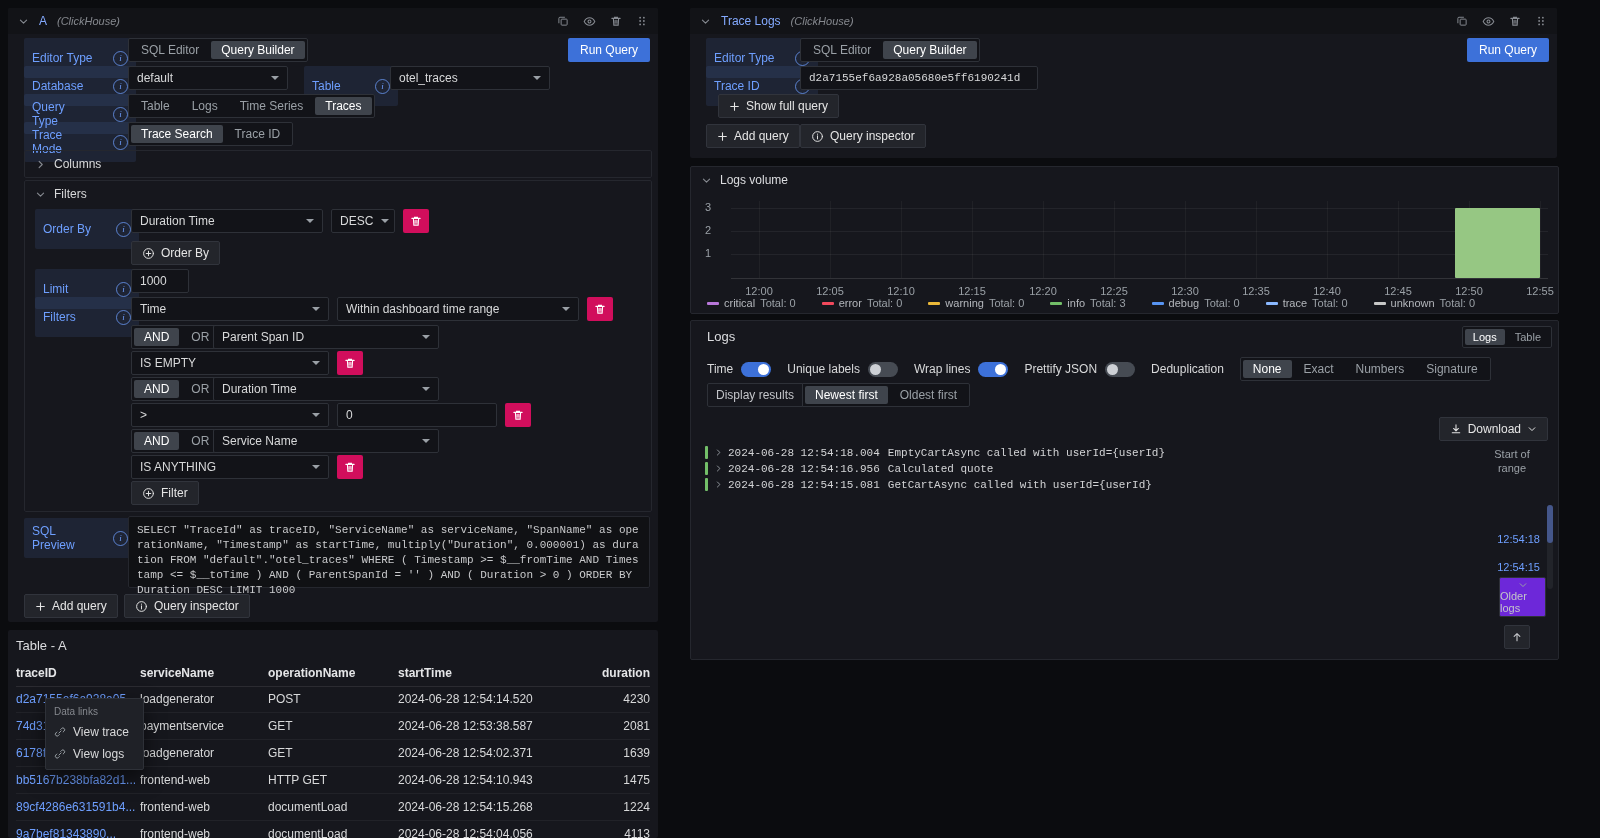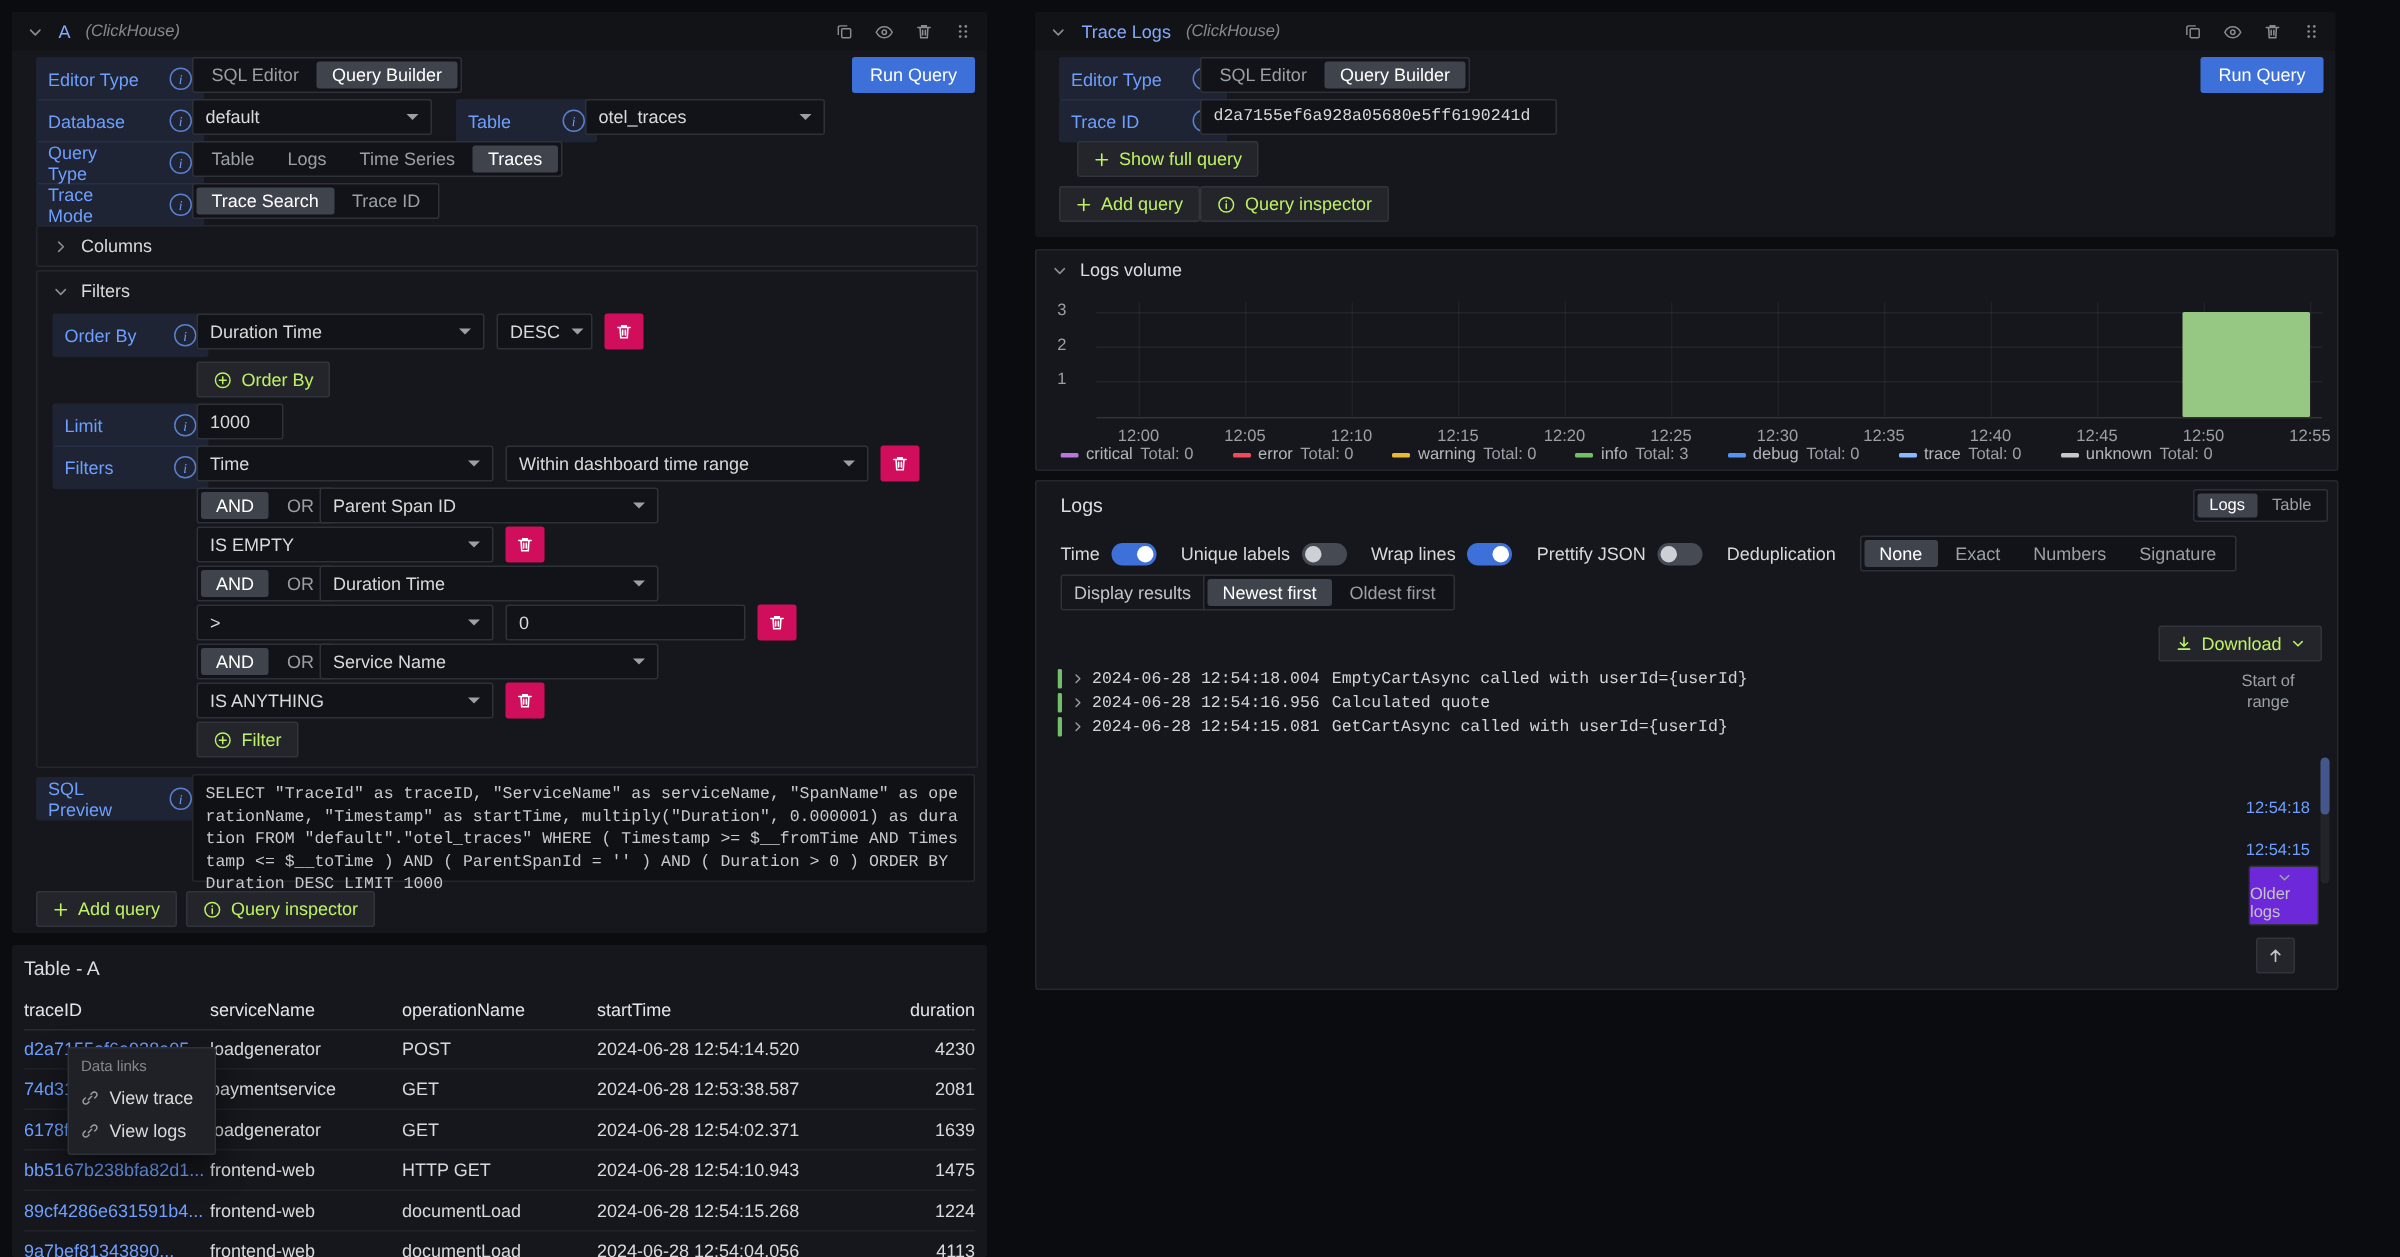--- a/index.html
+++ b/index.html
@@ -6,46 +6,46 @@
   body{position:relative;width:1600px;height:838px;overflow:hidden;background:#0b0c0f;color:#d8d9da;
        font-family:"Liberation Sans","DejaVu Sans",sans-serif;font-size:12px}
   .panel{position:absolute;background:#16171d;border-radius:2px;overflow:hidden}
   .bpanel{position:absolute;background:#16171d;border:1px solid #25272e;border-radius:2px;overflow:hidden}
   .qheader{position:absolute;left:0;right:0;top:0;height:26px;background:#121317;display:flex;align-items:center;gap:10px;padding:0 10px}
   .refid{color:#84aaff;font-weight:500}
   .dsname{color:#85888e;font-style:italic;font-size:11px}
   .hdricons{margin-left:auto;display:flex;align-items:center;gap:14px;color:#878b92}
   [data-icon]{display:inline-flex;align-items:center;justify-content:center}
   .dim{color:#878b92}
-  .chip{position:absolute;height:29px;background:rgba(110,159,255,0.10);border-radius:2px;color:#6e9fff;display:flex;align-items:center;justify-content:space-between;gap:20px;padding:0 8px}
+  .chip{position:absolute;height:40px;background:rgba(110,159,255,0.10);border-radius:2px;color:#6e9fff;display:flex;align-items:center;justify-content:space-between;gap:20px;padding:0 8px}
   .info{width:13px;height:13px;min-width:13px;border:1px solid rgba(110,159,255,0.75);border-radius:50%;display:inline-flex;align-items:center;justify-content:center;font-size:9px}
   .info::before{content:"i";font-family:"Liberation Serif",serif;font-style:italic}
   .rgroup{position:absolute;display:inline-flex;align-items:stretch;background:#121318;border:1px solid #2e3138;border-radius:2px;height:24px;padding:2px;gap:2px;box-sizing:border-box}
   .ropt{display:flex;align-items:center;padding:0 10px;color:#9aa0a6;border-radius:2px;white-space:nowrap;cursor:pointer}
   .ropt.active{background:#3f444c;color:#fff}
   .rgroup.small{height:22px}
   .rgroup.small .ropt{padding:0 8px;font-size:11px}
   .sel{position:absolute;height:24px;background:#121318;border:1px solid #2e3138;border-radius:2px;display:flex;align-items:center;justify-content:space-between;padding:0 8px;color:#d8d9da;white-space:nowrap;overflow:hidden;box-sizing:border-box;cursor:pointer}
   .sel::after{content:"";width:0;height:0;border-left:4px solid transparent;border-right:4px solid transparent;border-top:4px solid #9aa0a6;margin-left:8px;flex:none}
   .inp{position:absolute;height:24px;background:#121318;border:1px solid #2e3138;border-radius:2px;display:flex;align-items:center;padding:0 8px;color:#d8d9da;white-space:nowrap;overflow:hidden;box-sizing:border-box}
   .mono{font-family:Liberation Mono, monospace;font-size:11px}
   .btnp{position:absolute;height:24px;background:#3d71d9;border-radius:2px;color:#fff;display:inline-flex;align-items:center;padding:0 12px;font-weight:500;white-space:nowrap;cursor:pointer}
-  .btn2{position:absolute;height:24px;background:#23252b;border:1px solid #31343c;border-radius:2px;color:#bef264;display:inline-flex;align-items:center;gap:6px;padding:0 10px;white-space:nowrap;cursor:pointer;box-sizing:border-box}
+  .btn2{position:absolute;height:24px;background:#23252b;border:1px solid #31343c;border-radius:2px;color:#e5e5e5;display:inline-flex;align-items:center;gap:6px;padding:0 10px;white-space:nowrap;cursor:pointer;box-sizing:border-box}
   .trash{position:absolute;width:26px;height:24px;background:#d10e5c;border-radius:2px;display:flex;align-items:center;justify-content:center;color:#fff;cursor:pointer}
   .sect{position:absolute;border:1px solid #25272e;border-radius:2px}
   .secthdr{position:absolute;left:0;top:0;display:flex;align-items:center;gap:8px;height:26px;padding:0 10px;color:#d8d9da;font-weight:500}
   .codeblock{position:absolute;background:#101114;border:1px solid #25272e;border-radius:2px;padding:6px 8px;font-family:"Liberation Mono","DejaVu Sans Mono",monospace;font-size:11px;line-height:15px;color:#c9cacc;white-space:pre-wrap;word-break:break-all;box-sizing:border-box}
   
   .ptitle{position:absolute;left:8px;top:8px;font-size:13px;font-weight:500;color:#dcdde0}
   .thead,.trow{display:grid;grid-template-columns:124px 128px 130px 166px 1fr;align-items:center;height:26px}
   .thead{position:absolute;left:8px;right:8px;top:30px;border-bottom:1px solid rgba(255,255,255,0.09)}
   .trows{position:absolute;left:8px;right:8px;top:56px}
   .trow{border-bottom:1px solid rgba(255,255,255,0.05)}
   .tcell{overflow:hidden;white-space:nowrap;padding-right:10px}
-  .tcell.th{font-weight:400;color:#e4e5e7}
+  .tcell.th{font-weight:700;color:#e4e5e7}
   .tcell.link{color:#6e9fff;cursor:pointer}
   .tcell.num{text-align:right;padding-right:0}
   
   .ctxmenu{position:absolute;left:45px;top:698px;width:97px;background:#1f2127;border:1px solid #2e3138;border-radius:2px;box-shadow:0 8px 20px rgba(0,0,0,0.55);padding:4px 0;z-index:20}
   .cmh{font-size:10px;color:#85888e;padding:3px 8px 4px;font-weight:500}
   .cmi{display:flex;align-items:center;gap:7px;padding:4px 8px;color:#d8d9da;cursor:pointer}
   .cmi [data-icon]{color:#9aa0a6}
   
   .lvh{position:absolute;left:10px;top:6px;display:flex;align-items:center;gap:8px;color:#dcdde0;font-weight:500}
   .plot{position:absolute;left:24px;top:34px;width:833px;height:78px}

